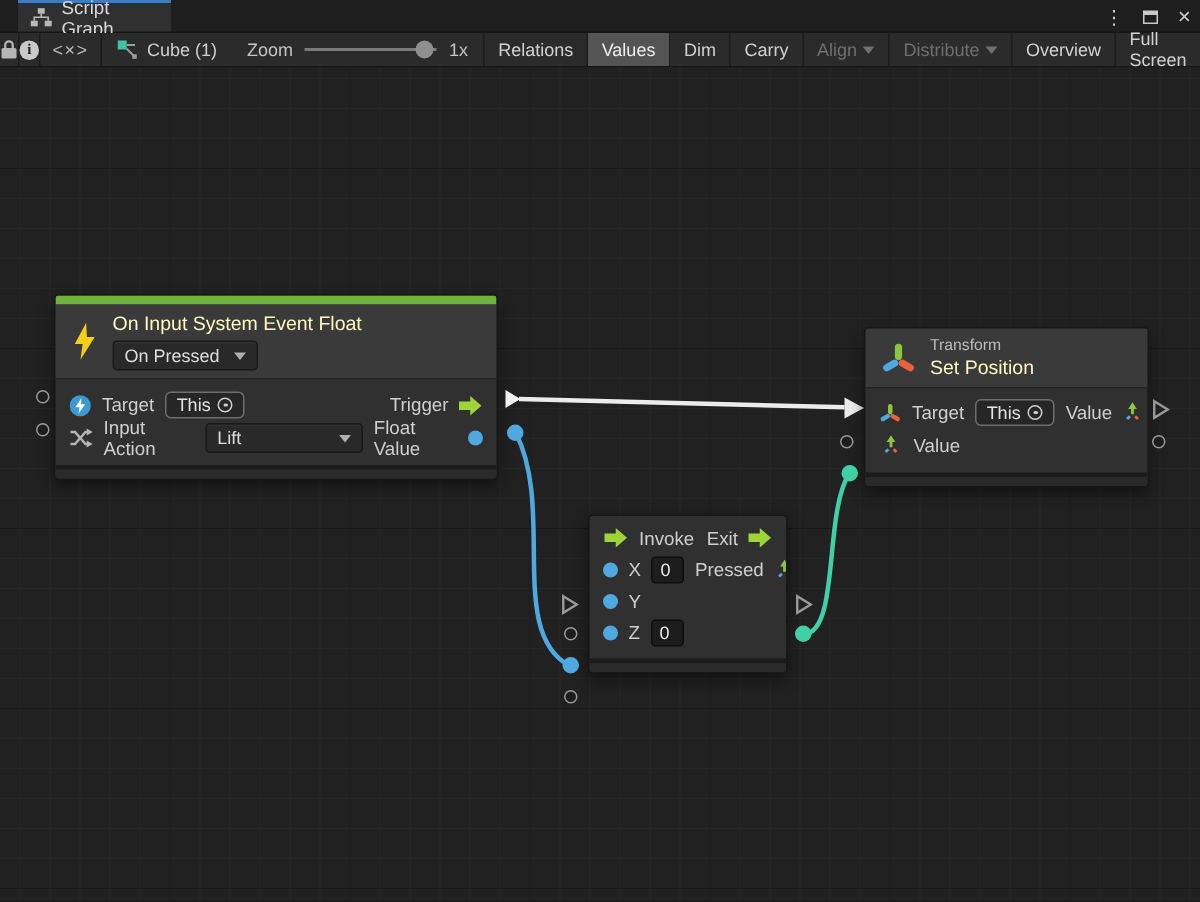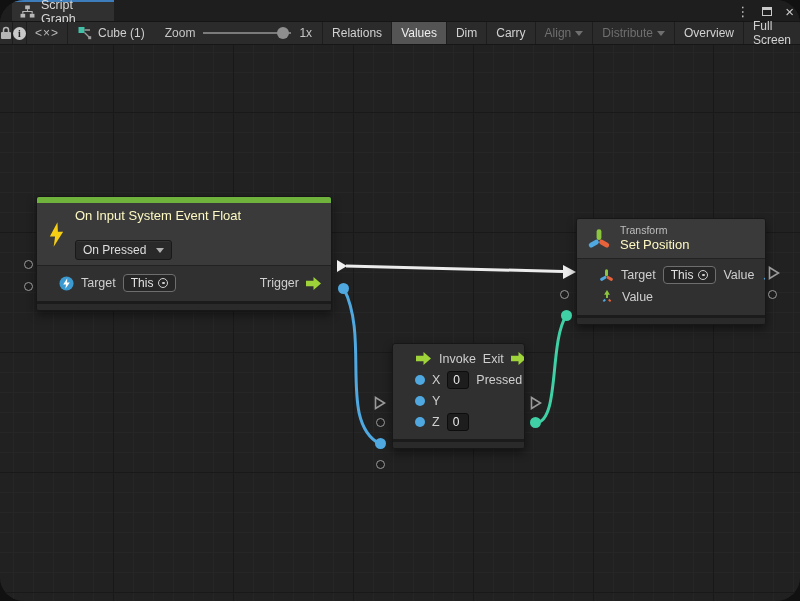--- a/index.html
+++ b/index.html
@@ -1,18 +1,18 @@
 <!DOCTYPE html>
 <html><head>
 <meta charset="utf-8">
 <style>
   html,body{margin:0;padding:0;background:#111;}
   *{box-sizing:border-box;}
   .window{position:relative;width:800px;height:601px;overflow:hidden;
-    font-family:"Liberation Sans",sans-serif;color:#cfcfcf;background:#212121;border-radius:24px;}
+    font-family:"Liberation Sans",sans-serif;color:#cfcfcf;background:#212121;}
 
   
   .tabbar{position:absolute;left:0;top:0;width:800px;height:22px;background:#1e1e1e;
     border-bottom:1px solid #151515;display:flex;align-items:stretch;}
   .tab{margin-left:12px;width:102px;background:#303030;border-top:2px solid #3D7DBB;
     display:flex;align-items:center;gap:6px;padding:0 8px;font-size:12.5px;color:#d8d8d8;}
   .win-controls{position:absolute;right:6px;top:0;height:22px;display:flex;align-items:center;gap:13px;color:#c9c9c9;}
   .kebab{font-size:13px;line-height:1;}
   .maxbox{display:inline-block;width:10px;height:9px;border:1.3px solid #c9c9c9;border-top:3px solid #c9c9c9;}
   .closex{font-size:15px;line-height:1;}
@@ -52,21 +52,21 @@
   .wires{position:absolute;left:0;top:0;width:800px;height:601px;pointer-events:none;}
 
   
   .node{position:absolute;background:#303030;border:1px solid #171717;border-radius:3px;
     box-shadow:0 4px 10px rgba(0,0,0,.45);overflow:hidden;font-size:12.5px;}
   .event-strip{height:6px;background:#6FB33C;}
   .node-header{background:#3a3a3a;border-bottom:1px solid #222;display:flex;align-items:center;gap:9px;padding:5px 10px;}
   .node-title{color:#fef9c3;font-size:13px;line-height:16px;}
   .node-cat{color:#bdbdbd;font-size:10.5px;line-height:13px;}
   .node-body{padding:6px 0 7px 0;}
-  .nrow{display:flex;align-items:center;gap:7px;height:22px;padding:0 9px;color:#cfcfcf;margin-left:13px;}
+  .nrow{display:flex;align-items:center;gap:7px;height:22px;padding:0 9px;color:#cfcfcf;}
   .nrow .right{margin-left:auto;display:flex;align-items:center;gap:6px;}
   .node-footer{height:9px;background:#2a2a2a;border-top:3px solid #1b1b1b;}
   .chip{display:inline-flex;align-items:center;gap:5px;background:#262626;border:1px solid #6e6e6e;
     border-radius:4px;padding:1px 7px;color:#e2e2e2;font-size:12px;}
   .target-glyph{position:relative;width:10px;height:10px;border:1.3px solid #cfcfcf;border-radius:50%;}
   .target-glyph::after{content:"";position:absolute;left:2.6px;top:2.6px;width:2.6px;height:2.6px;border-radius:50%;background:#cfcfcf;}
   .dropdown{display:inline-flex;align-items:center;gap:10px;background:#292929;border:1px solid #191919;
     box-shadow:inset 0 1px 0 rgba(255,255,255,.05);border-radius:3px;padding:2px 7px;color:#dedede;font-size:12px;}
   .dropdown.wide{width:112px;justify-content:space-between;}
   .numfield{width:22px;background:#1d1d1d;border:1px solid #0d0d0d;border-radius:3px;
@@ -219,41 +219,55 @@
   </svg>
 
   <div class="node" style="left:36px;top:196px;width:296px;">
     <div class="event-strip"></div>
     <div class="node-header">
       <svg class="ic" width="19" height="25">
           <use href="#sym-bolt"></use>
         </svg>
       <div>
         <div class="node-title">On Input System Event Float</div>
-        <div class="dropdown" style="margin-top:16px;">
+        <div class="dropdown" style="margin-top:3px;">
           <span>On Pressed</span>
           <span class="caret"></span>
         </div>
       </div>
     </div>
     <div class="node-body">
       <div class="nrow">
         <svg class="ic" width="15" height="15">
             <use href="#sym-unit-bolt"></use>
           </svg>
         <span>Target</span>
         <span class="chip">
           <span>This</span>
           <span class="target-glyph"></span>
         </span>
         <span class="right">
           <span>Trigger</span>
           <svg class="ic" width="17" height="15">
               <use href="#sym-flow-arrow"></use>
             </svg>
+        </span>
+      </div>
+      <div class="nrow">
+        <svg class="ic" width="16" height="16">
+            <use href="#sym-shuffle"></use>
+          </svg>
+        <span>Input Action</span>
+        <span class="dropdown wide">
+          <span>Lift</span>
+          <span class="caret"></span>
+        </span>
+        <span class="right">
+          <span>Float Value</span>
+          <span class="dot-blue"></span>
         </span>
       </div>
     </div>
     <div class="node-footer"></div>
   </div>
 
   <div class="node" style="left:576px;top:218px;width:190px;">
     <div class="node-header">
       <svg class="ic" width="24" height="24">
           <use href="#sym-transform"></use>

